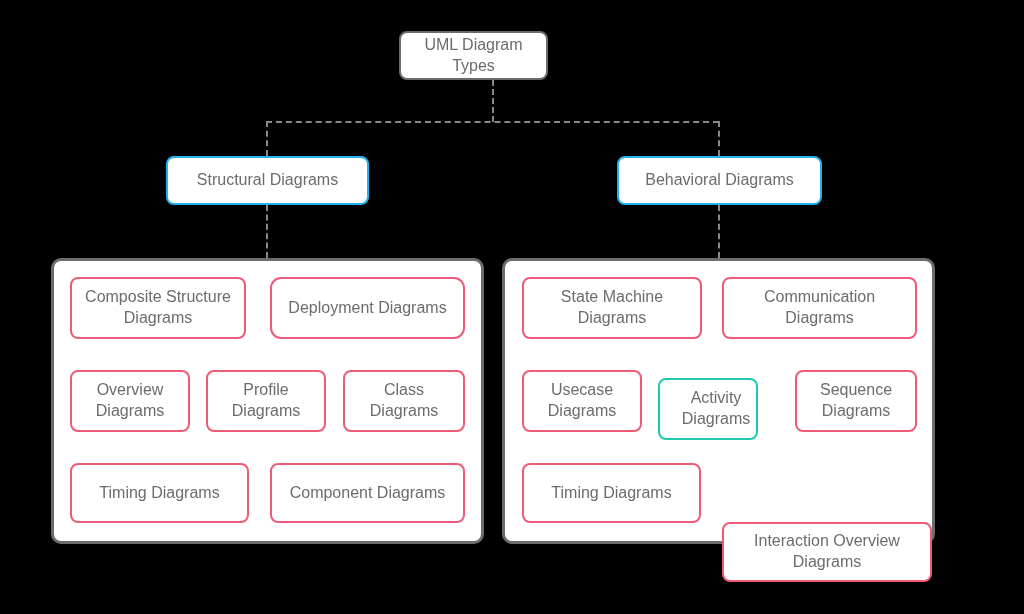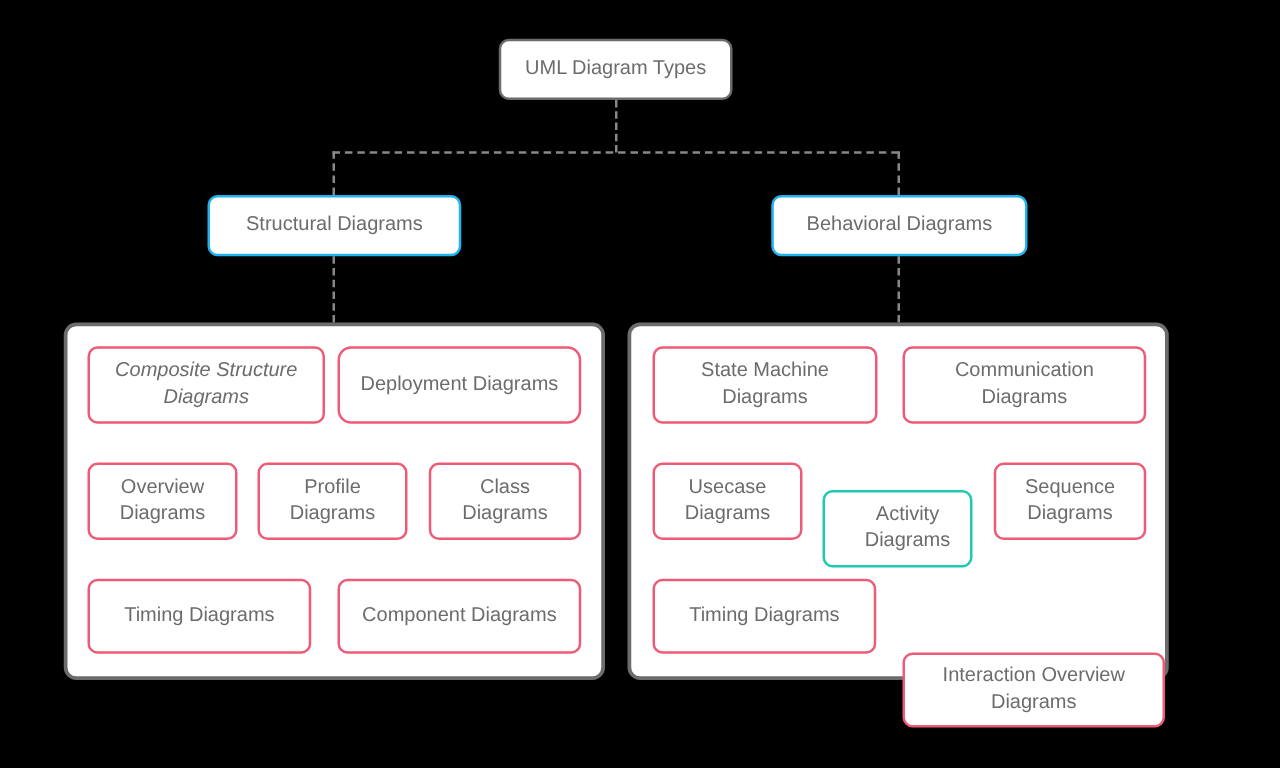--- a/index.html
+++ b/index.html
@@ -55,21 +55,21 @@
       width: 0;
     }
     .conn-h {
       border-top: 2px dashed #888;
       height: 0;
     }
   </style>
 </head>
 <body>
 
-<div class="node root-node" style="left:399px; top:31px; width:187px; height:49px;">
+<div class="node root-node" style="left:399px; top:31px; width:149px; height:49px;">
   <span>UML Diagram Types</span>
 </div>
 
 <div class="connector conn-v" style="left:492px; top:80px; height:42px;"></div>
 
 <div class="connector conn-h" style="left:266px; top:121px; width:453px;"></div>
 
 <div class="connector conn-v" style="left:266px; top:121px; height:35px;"></div>
 
 <div class="connector conn-v" style="left:718px; top:121px; height:35px;"></div>
@@ -83,21 +83,21 @@
 </div>
 
 <div class="connector conn-v" style="left:266px; top:205px; height:53px;"></div>
 
 <div class="connector conn-v" style="left:718px; top:205px; height:53px;"></div>
 
 <div class="container-box" style="left:51px; top:258px; width:433px; height:286px;"></div>
 
 <div class="container-box" style="left:502px; top:258px; width:433px; height:286px;"></div>
 
-<div class="node leaf-pink" style="left:70px; top:277px; width:190px; height:62px;font-style:italic;">
+<div class="node leaf-pink" style="left:70px; top:277px; width:176px; height:62px;">
   <span>Composite Structure Diagrams</span>
 </div>
 <div class="node leaf-pink" style="left:270px; top:277px; width:195px; height:62px;border-radius:11px;">
   <span>Deployment Diagrams</span>
 </div>
 
 <div class="node leaf-pink" style="left:70px; top:370px; width:120px; height:62px;">
   <span>Overview Diagrams</span>
 </div>
 <div class="node leaf-pink" style="left:206px; top:370px; width:120px; height:62px;">
@@ -117,21 +117,21 @@
 <div class="node leaf-pink" style="left:522px; top:277px; width:180px; height:62px;">
   <span>State Machine Diagrams</span>
 </div>
 <div class="node leaf-pink" style="left:722px; top:277px; width:195px; height:62px;">
   <span>Communication Diagrams</span>
 </div>
 
 <div class="node leaf-pink" style="left:522px; top:370px; width:120px; height:62px;justify-content:flex-end;">
   <span>Usecase Diagrams</span>
 </div>
-<div class="node leaf-teal" style="left:658px; top:392px; width:120px; height:62px;padding-left:28px;">
+<div class="node leaf-teal" style="left:658px; top:378px; width:100px; height:62px;padding-left:28px;">
   <span>Activity Diagrams</span>
 </div>
 <div class="node leaf-pink" style="left:795px; top:370px; width:122px; height:62px;align-items:center;">
   <span>Sequence Diagrams</span>
 </div>
 
 <div class="node leaf-pink" style="left:522px; top:463px; width:179px; height:60px;">
   <span>Timing Diagrams</span>
 </div>
 <div class="node leaf-pink" style="left:722px; top:486px; width:210px; height:60px;margin-top:36px;">

